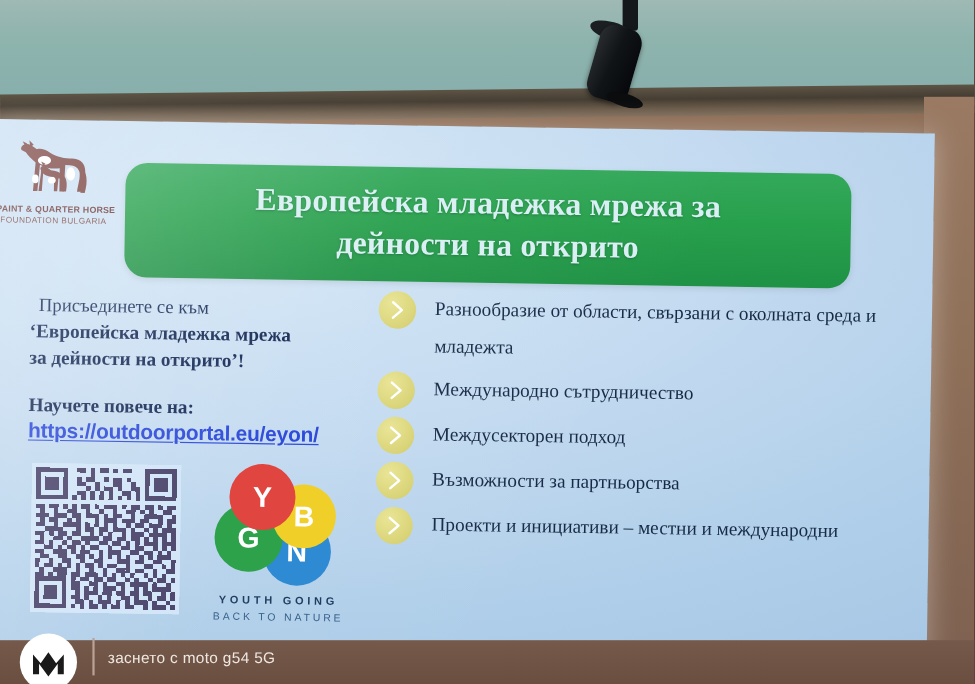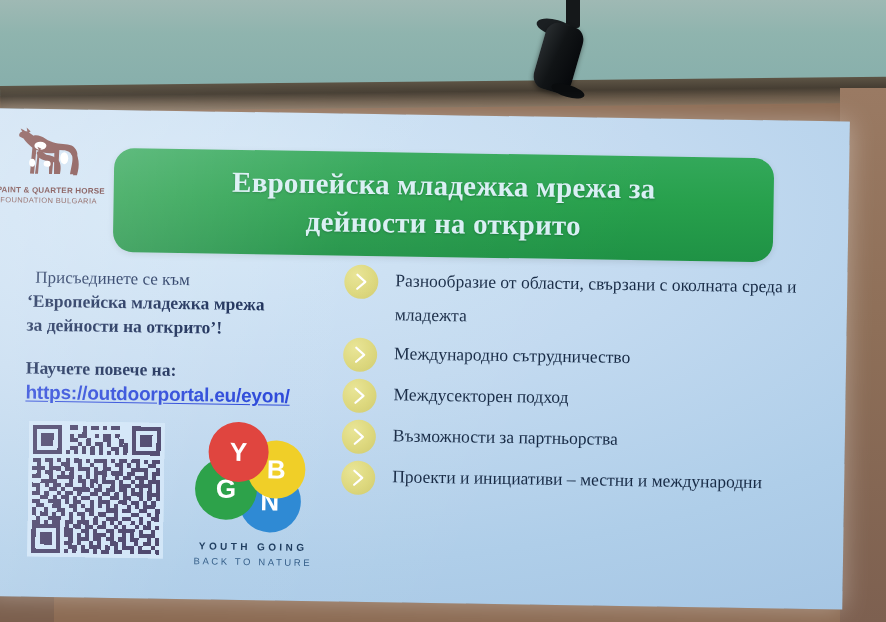--- a/index.html
+++ b/index.html
@@ -408,14 +408,24 @@
             </svg>
         </div>
         <div class="bullet-text">Проекти и инициативи – местни и международни</div>
       </div>
 
     </div>
 
     <div class="slide-glow"></div>
   </div>
 
+  <div class="moto-bar shade">
+    <div class="moto-logo">
+      <svg width="40" height="40" viewBox="0 0 40 40">
+        <circle cx="20" cy="20" r="20" fill="#ffffff"></circle>
+        <path d="M6 31 L6 13 L13 21 L20 11 L27 21 L34 13 L34 31 L28.5 31 L28.5 21.5 L20 33 L11.5 21.5 L11.5 31 Z" fill="#1a1a1a"></path>
+      </svg>
+    </div>
+    <div class="moto-div"></div>
+    <div class="moto-text">заснето с moto g54 5G</div>
+  </div>
 
 </div>
 
 </body></html>

